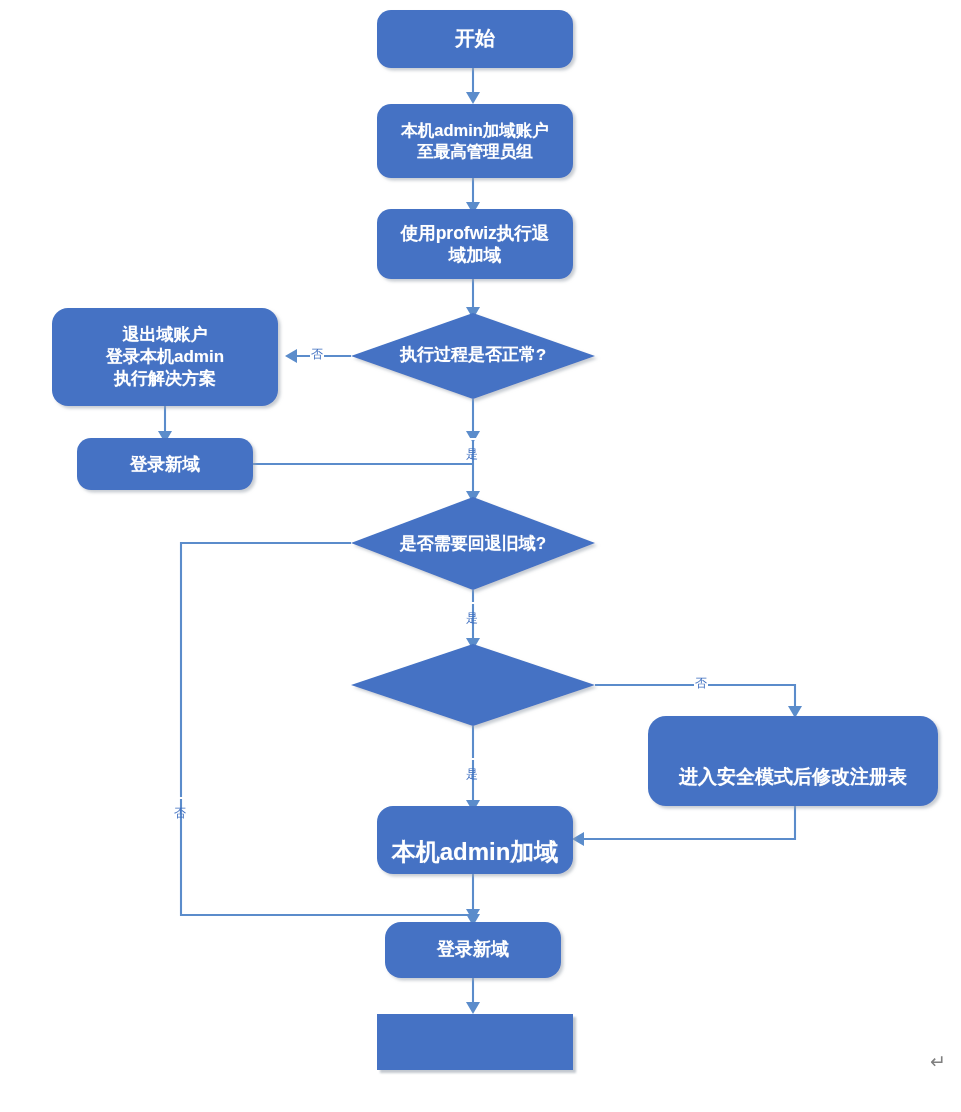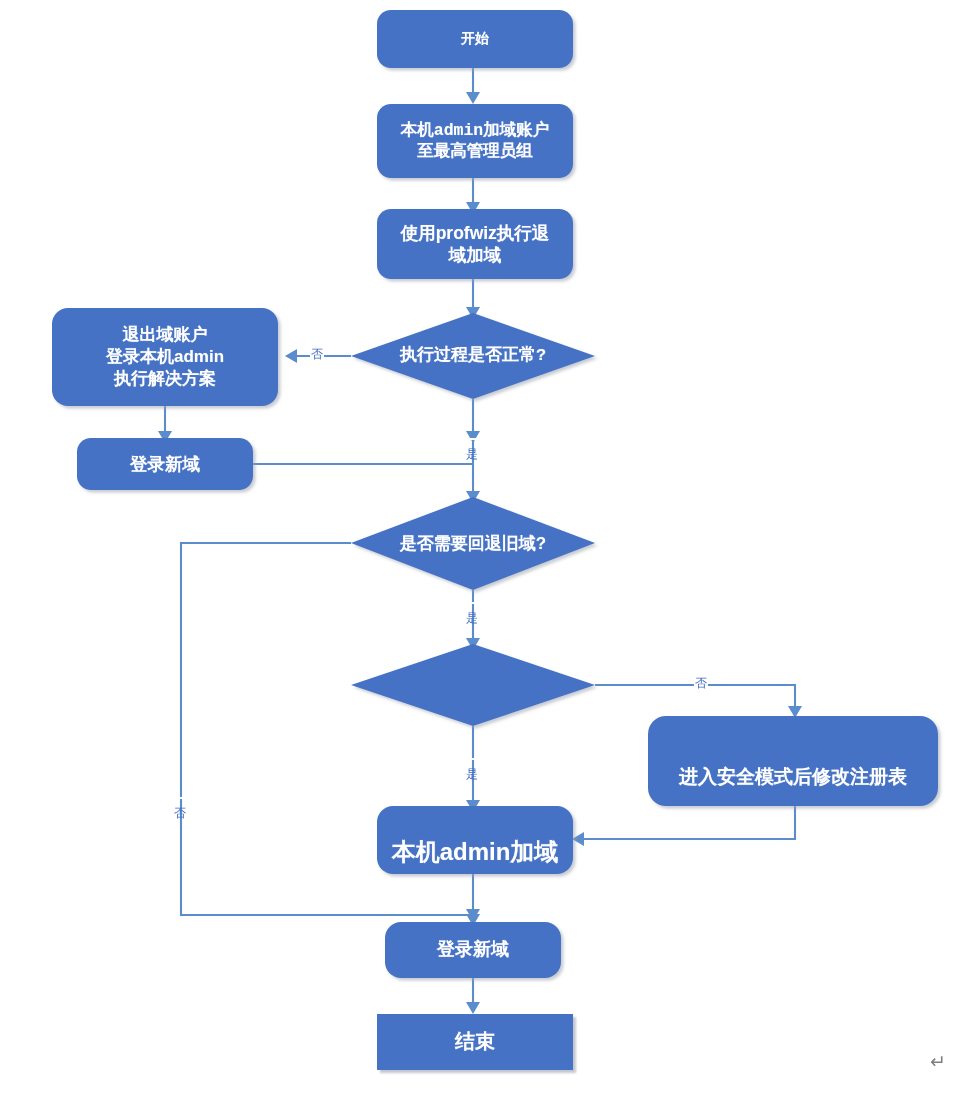--- a/index.html
+++ b/index.html
@@ -153,23 +153,23 @@
 
     <rect x="648" y="716" width="290" height="90" rx="18" ry="18" fill="#4472C4" filter="url(#softShadow)"></rect>
 
     <rect x="377" y="806" width="196" height="68" rx="16" ry="16" fill="#4472C4" filter="url(#softShadow)"></rect>
 
     <rect x="385" y="922" width="176" height="56" rx="16" ry="16" fill="#4472C4" filter="url(#softShadow)"></rect>
 
     <rect x="377" y="1014" width="196" height="56" fill="#4472C4" filter="url(#boxShadow)"></rect>
   </svg>
 
-  <div class="node-label" style="left:377px; top:10px; width:196px; height:58px; font-size:14px;">开始</div>
-
-  <div class="node-label" style="left:377px; top:104px; width:196px; height:74px; font-size:16.5px;font-family:Liberation Mono, monospace;">本机admin加域账户
+  <div class="node-label" style="left:377px; top:10px; width:196px; height:58px; font-size:20px;">开始</div>
+
+  <div class="node-label" style="left:377px; top:104px; width:196px; height:74px; font-size:16.5px;">本机admin加域账户
 至最高管理员组</div>
 
   <div class="node-label" style="left:377px; top:209px; width:196px; height:70px; font-size:17.5px;">使用profwiz执行退
 域加域</div>
 
   <div class="node-label" style="left:363px; top:313px; width:220px; height:86px; font-size:17px;font-family:Liberation Mono, monospace;">执行过程是否正常?</div>
 
   <div class="node-label" style="left:52px; top:308px; width:226px; height:98px; font-size:17px;border-radius:29px;">退出域账户
 登录本机admin
 执行解决方案</div>
@@ -178,21 +178,20 @@
 
   <div class="node-label" style="left:363px; top:497px; width:220px; height:93px; font-size:17px;">是否需要回退旧域?</div>
 
 
   <div class="node-label" style="left:648px; top:732px; width:290px; height:90px; font-size:19px;">进入安全模式后修改注册表</div>
 
   <div class="node-label" style="left:377px; top:806px; width:196px; height:68px; font-size:24px;margin-top:12px;">本机admin加域</div>
 
   <div class="node-label" style="left:385px; top:922px; width:176px; height:56px; font-size:18px;">登录新域</div>
 
-  <div class="node-label" style="left:377px; top:1014px; width:196px; height:56px; font-size:20px;">结束</div>
 
   <div class="edge-label" style="left:310px; top:348px;">否</div>
 
   <div class="edge-label vert" style="left:466px; top:438px;">是</div>
 
   <div class="edge-label vert" style="left:466px; top:602px;">是</div>
 
   <div class="edge-label vert" style="left:174px; top:797px;">否</div>
 
   <div class="edge-label vert" style="left:466px; top:758px;">是</div>

